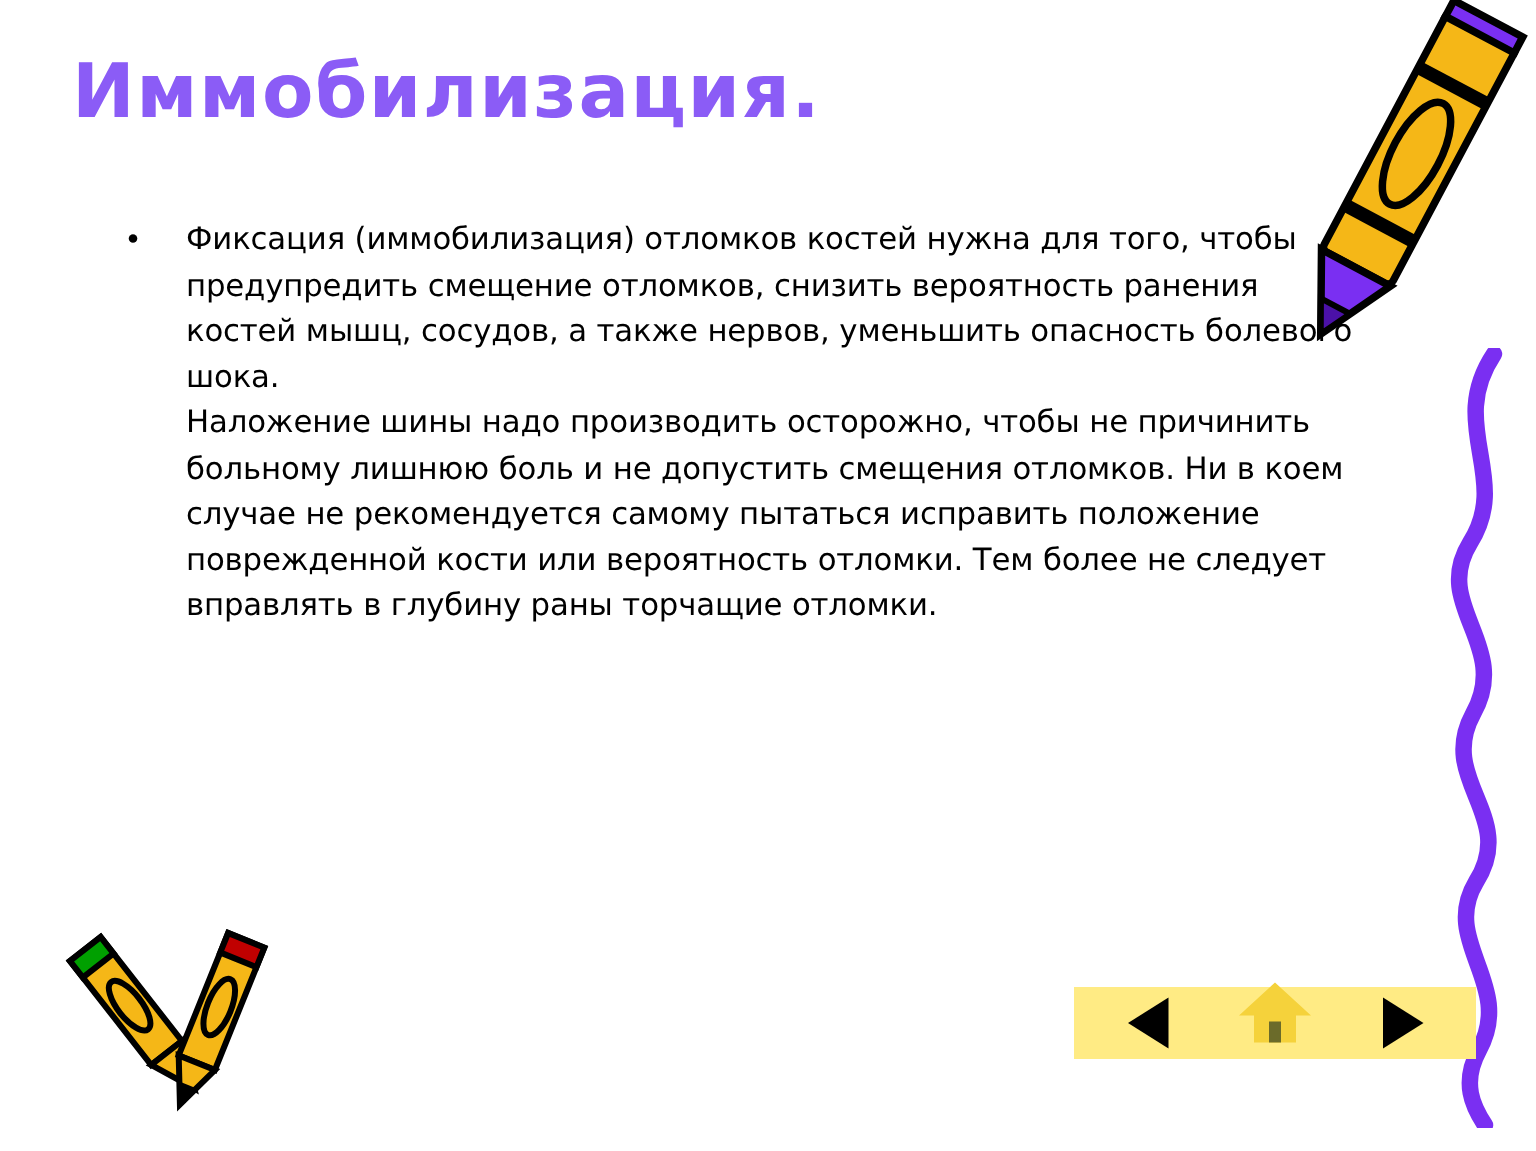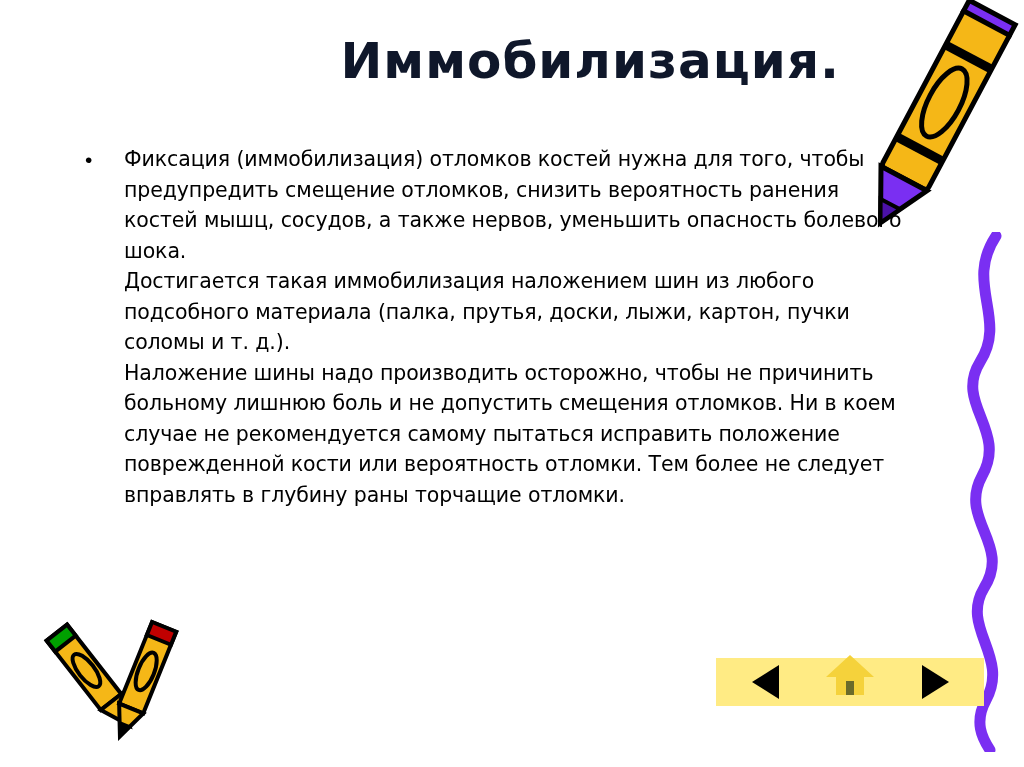--- a/index.html
+++ b/index.html
@@ -12,29 +12,29 @@
     width: 1024px;
     height: 767px;
     background: #ffffff;
     overflow: hidden;
     font-family: "Liberation Sans", sans-serif;
   }
 
   
   .title {
     position: absolute;
-    left: 60px;
+    left: 48px;
     top: 34px;
     width: 780px;
-    text-align: right;
+    text-align: left;
     font-family: "DejaVu Sans", sans-serif;
     font-weight: bold;
     font-size: 50px;
     letter-spacing: 1px;
-    color: #0f172a;
+    color: #8b5cf6;
     line-height: 1.1;
   }
 
   
   .body-block {
     position: absolute;
     left: 82px;
     top: 144px;
     width: 820px;
   }
@@ -111,21 +111,20 @@
 
 <div class="slide">
 
   <div class="title">Иммобилизация.</div>
 
   <div class="body-block">
     <div class="bullet-row">
       <div class="bullet-dot">•</div>
       <div class="paragraphs">
         <p>Фиксация (иммобилизация) отломков костей нужна для того, чтобы предупредить смещение отломков, снизить вероятность ранения костей мышц, сосудов, а также нервов, уменьшить опасность болевого шока.</p>
-        <p>Достигается такая иммобилизация наложением шин из любого подсобного материала (палка, прутья, доски, лыжи, картон, пучки соломы и т. д.).</p>
         <p>Наложение шины надо производить осторожно, чтобы не причинить больному лишнюю боль и не допустить смещения отломков. Ни в коем случае не рекомендуется самому пытаться исправить положение поврежденной кости или вероятность отломки. Тем более не следует вправлять в глубину раны торчащие отломки.</p>
       </div>
     </div>
   </div>
 
   <svg class="art" id="crayon-top" viewBox="0 0 200 250">
     <g transform="rotate(28 100 125)">
 
       <rect x="78" y="8" width="52" height="180" rx="4" fill="#f5b717" stroke="#000" stroke-width="5"></rect>
 

